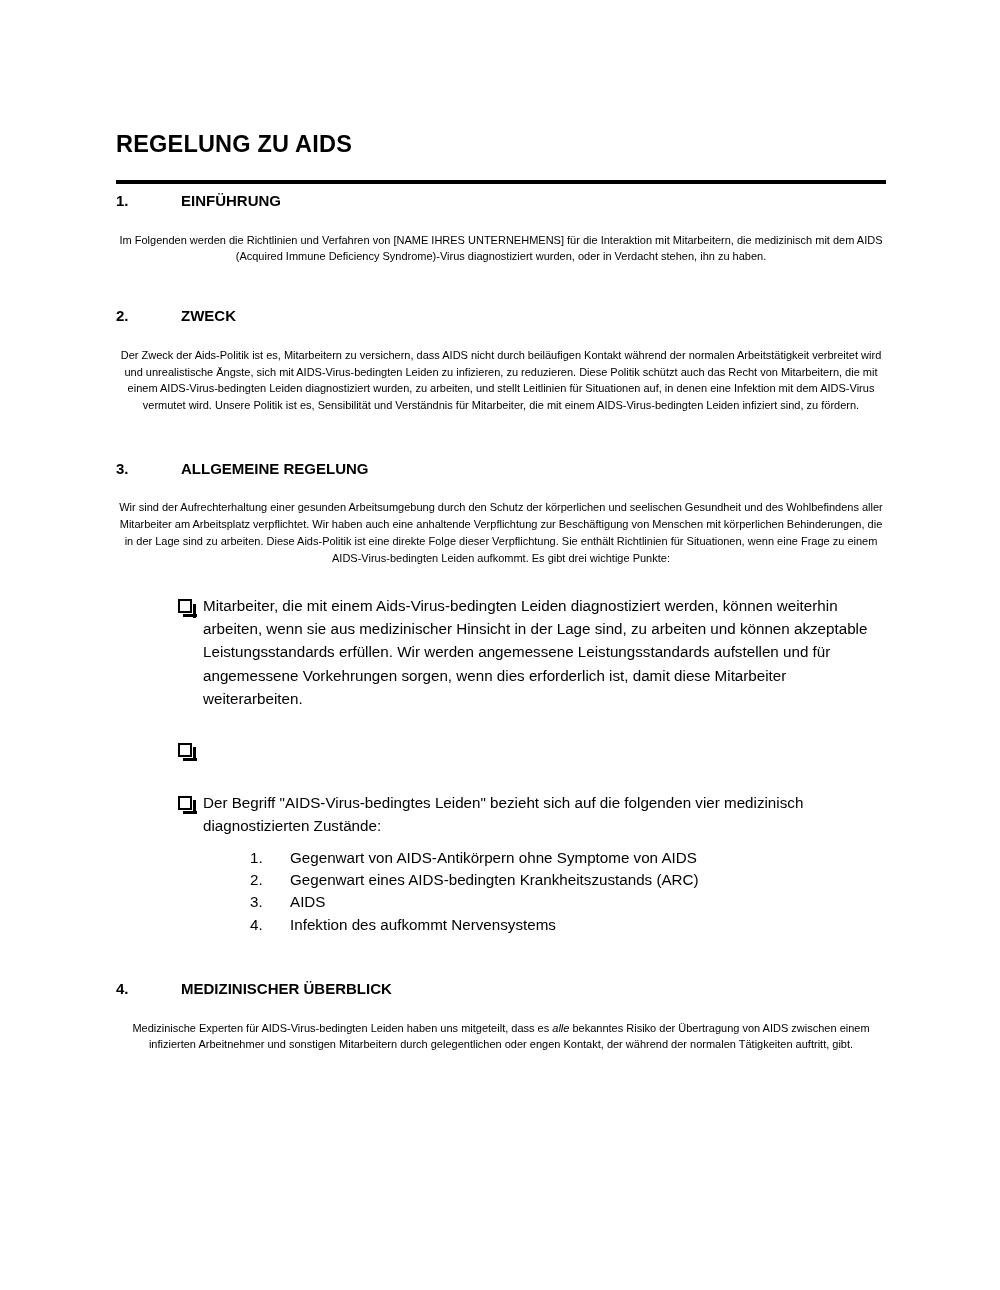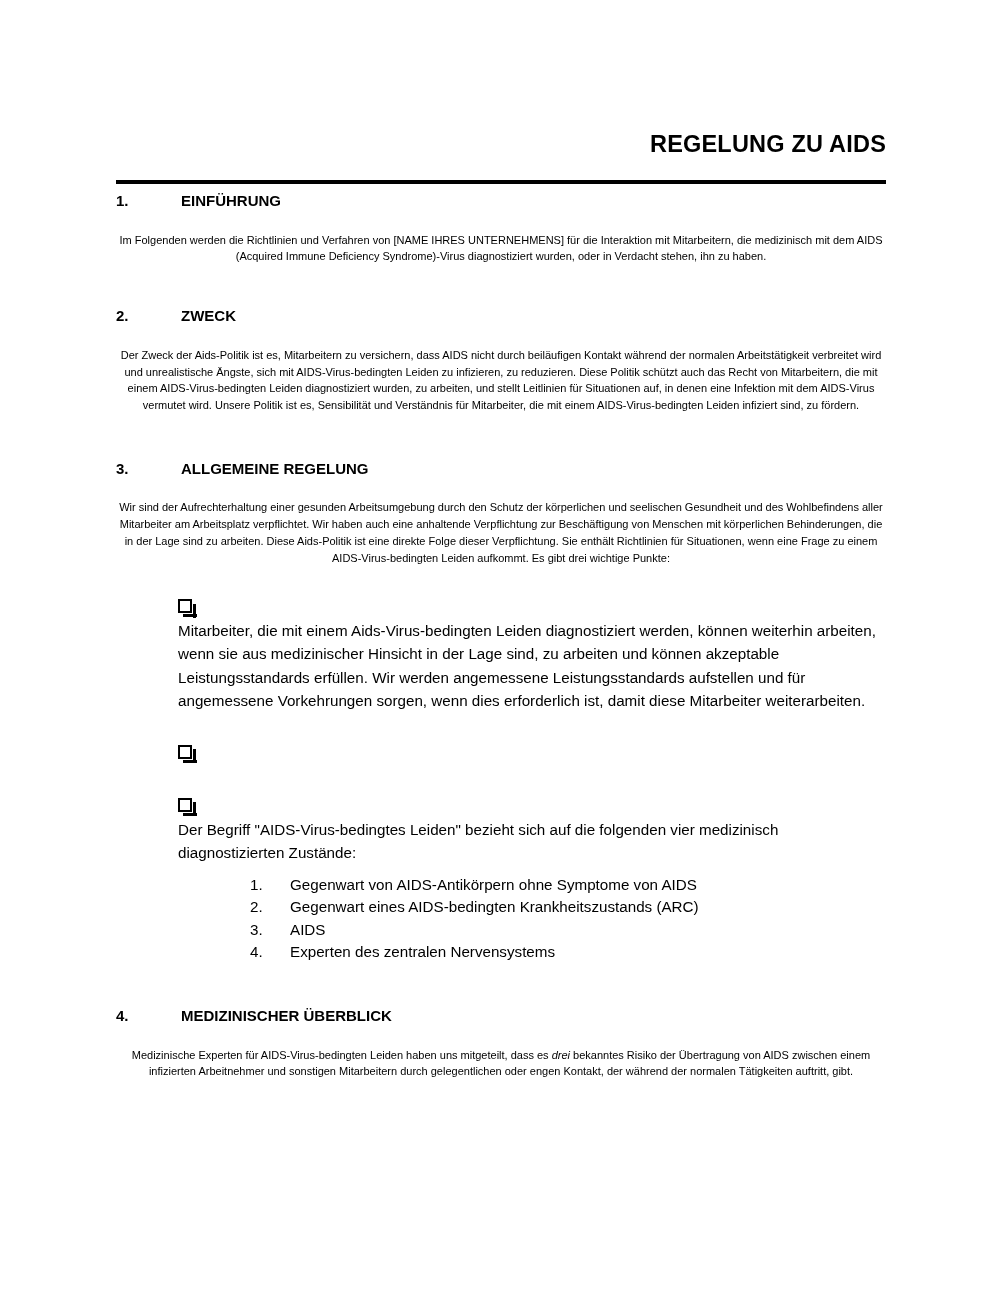--- a/index.html
+++ b/index.html
@@ -24,21 +24,21 @@
   }
   .content {
     position: absolute;
     left: 116px;
     top: 0;
     width: 770px;
   }
 
   
   .doc-title {
-    text-align: right;
+    text-align: left;
     font-size: 23.5px;
     font-weight: bold;
     letter-spacing: 0.2px;
     margin: 0;
     padding-top: 132px;
     line-height: 1.1;
   }
   .title-rule {
     margin-top: 22px;
     border: 0;
@@ -82,21 +82,20 @@
   
   .box-list {
     list-style: none;
     margin: 0;
     padding: 0;
   }
   .box-item {
     display: flex;
     margin-top: 28px;
     padding-left: 62px;
-    flex-direction: column;
   }
   .box-item .box-marker {
     flex: 0 0 25px;
     width: 25px;
     font-size: 15.2px;
     line-height: 1.52;
     position: relative;
   }
   .box-glyph {
     display: inline-block;
@@ -210,27 +209,27 @@
         <li class="num-item">
           <span class="num-marker">2.</span>
           <span class="num-text">Gegenwart eines AIDS-bedingten Krankheitszustands (ARC)</span>
         </li>
         <li class="num-item">
           <span class="num-marker">3.</span>
           <span class="num-text">AIDS</span>
         </li>
         <li class="num-item">
           <span class="num-marker">4.</span>
-          <span class="num-text">Experten des zentralen Nervensystems</span>
+          <span class="num-text">Infektion des aufkommt Nervensystems</span>
         </li>
       </ol>
     </div>
 
     <div class="section sec-4">
       <h2 class="section-heading">
         <span class="sec-num">4.</span>
         <span class="sec-title">MEDIZINISCHER ÜBERBLICK</span>
       </h2>
-      <p class="body-para"><span>Medizinische Experten für AIDS-Virus-bedingten Leiden haben uns mitgeteilt, dass es </span><em>drei</em><span> bekanntes Risiko der Übertragung von AIDS zwischen einem infizierten Arbeitnehmer und sonstigen Mitarbeitern durch gelegentlichen oder engen Kontakt, der während der normalen Tätigkeiten auftritt, gibt.</span></p>
+      <p class="body-para"><span>Medizinische Experten für AIDS-Virus-bedingten Leiden haben uns mitgeteilt, dass es </span><em>alle</em><span> bekanntes Risiko der Übertragung von AIDS zwischen einem infizierten Arbeitnehmer und sonstigen Mitarbeitern durch gelegentlichen oder engen Kontakt, der während der normalen Tätigkeiten auftritt, gibt.</span></p>
     </div>
 
   </div>
 </div>
 
 </body></html>

